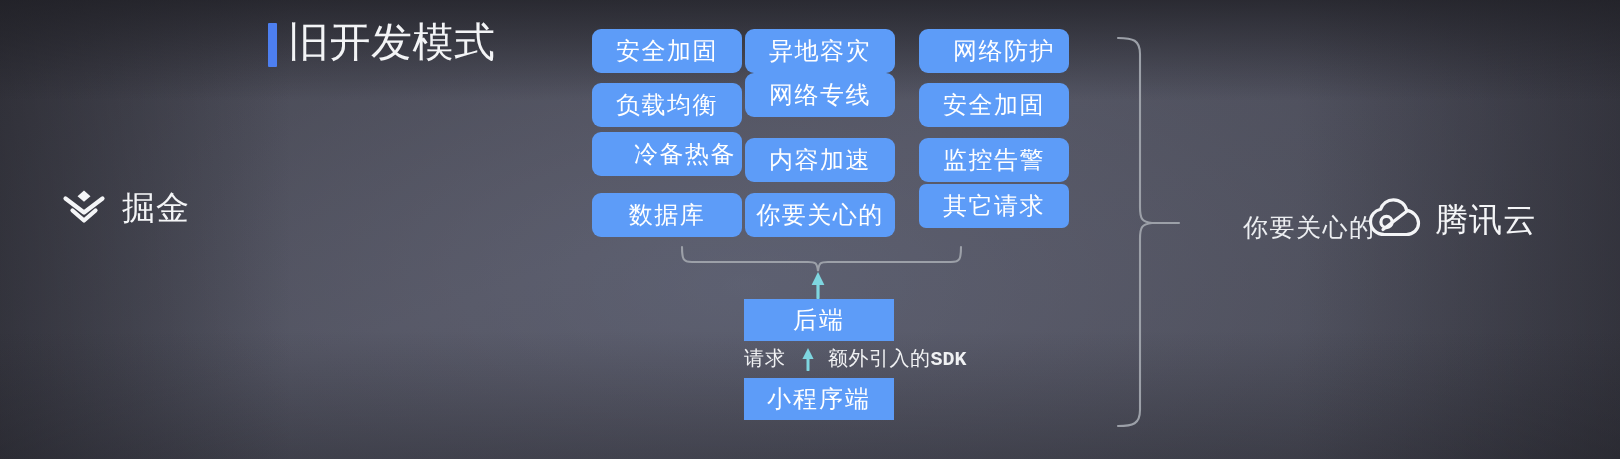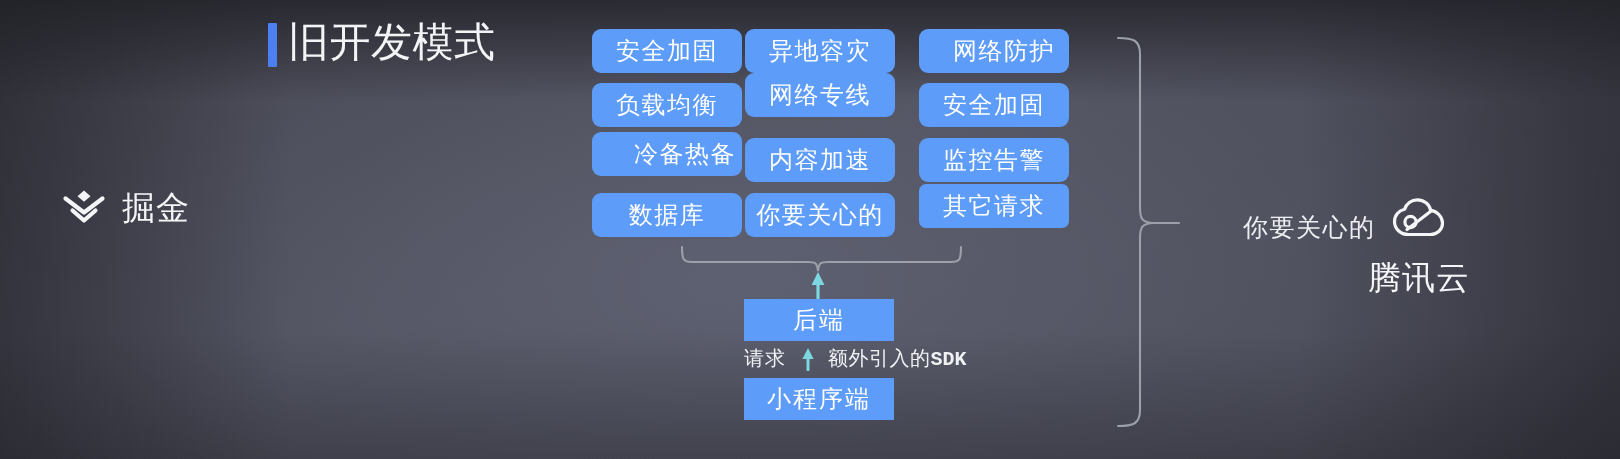--- a/index.html
+++ b/index.html
@@ -135,21 +135,20 @@
     letter-spacing: 1px;
     white-space: nowrap;
   }
   #tencent-logo {
     position: absolute;
     left: 1368px;
     top: 198px;
     display: flex;
     align-items: center;
     gap: 13px;
-    flex-direction: column;
   }
   #tencent-logo .tc-text {
     color: #f4f5f7;
     font-size: 33px;
     letter-spacing: 1px;
     white-space: nowrap;
   }
 
   svg.overlay {
     position: absolute;

